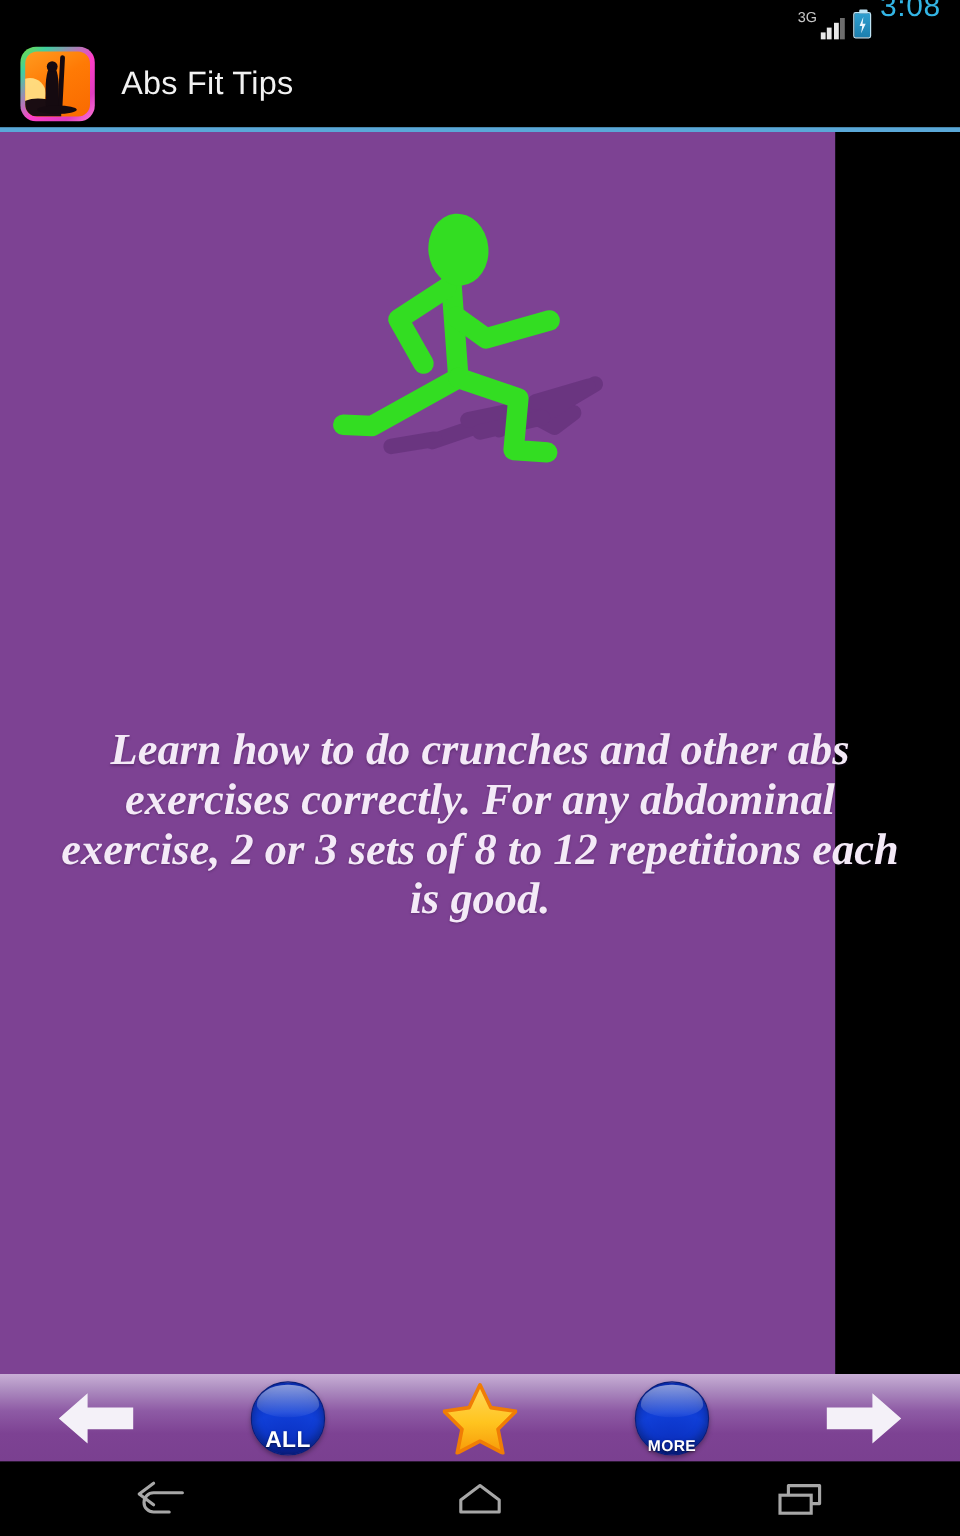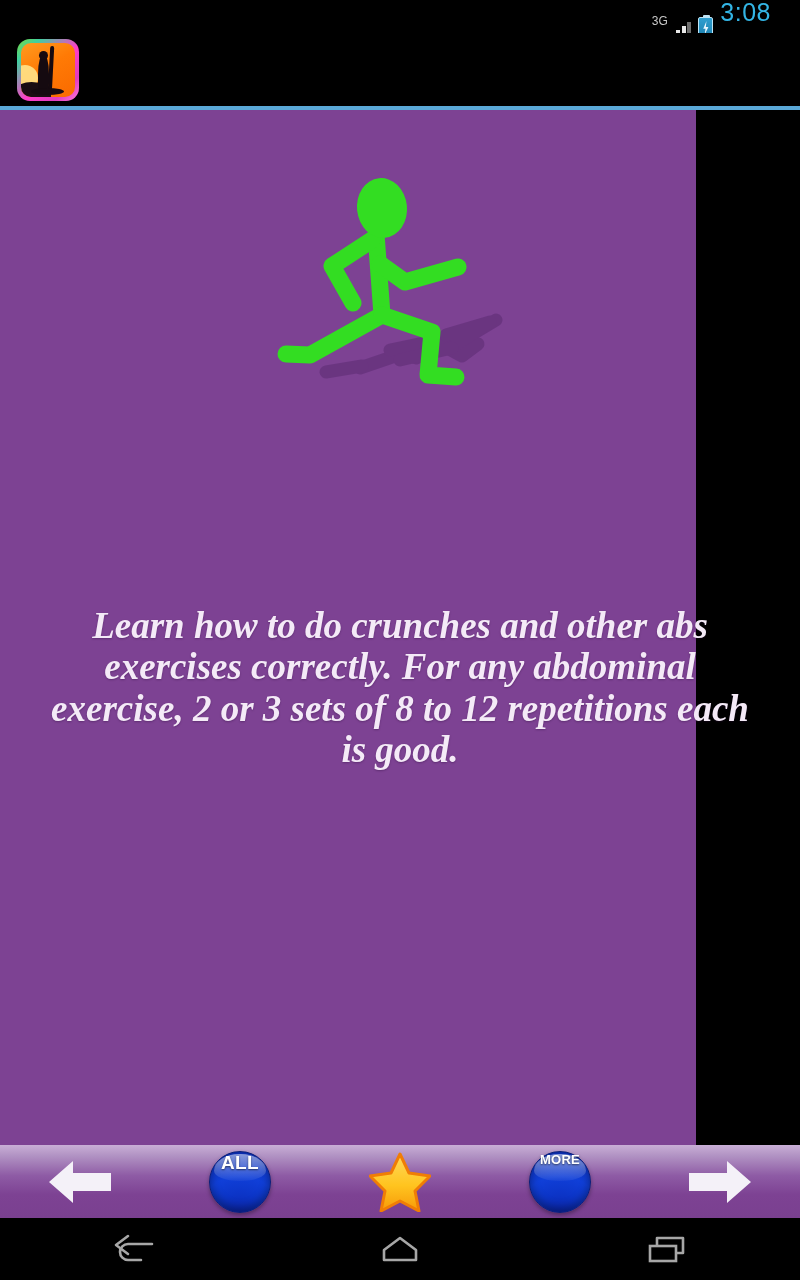--- a/index.html
+++ b/index.html
@@ -7,22 +7,22 @@
     width:800px; height:1280px;
     background:#000;
     font-family:"Liberation Sans", sans-serif;
     overflow:hidden;
   }
   #screen { position:relative; width:800px; height:1280px; background:#000; }
 
   
   .statusbar {
     position:absolute; left:0; top:0; width:800px; height:33px;
-    background:#000; display:flex; align-items:flex-start; justify-content:flex-end;
-    padding-right:29px;
+    background:#000; display:flex; align-items:flex-end; justify-content:flex-end;
+    padding-right:16px;
   }
   .sb-group { display:flex; align-items:flex-end; gap:7px; }
   .net-label { color:#c9c9c9; font-size:12px; line-height:1; margin-bottom:13px; margin-right:-4px; }
   .sig-bars { display:flex; align-items:flex-end; gap:1.5px; height:22px; }
   .sig-bars i { display:block; width:4px; background:#9a9a9a; }
   .sig-bars i.b1 { height:6px; }
   .sig-bars i.b2 { height:10px; }
   .sig-bars i.b3 { height:14px; }
   .sig-bars i.b4 { height:18px; background:#6d6d6d; }
   .sig-bars i.on { background:#e8e8e8; }
@@ -110,21 +110,21 @@
   }
   .tb-cell { flex:1; display:flex; align-items:center; justify-content:center; height:100%; }
 
   .arrow-ico { width:66px; height:46px; display:block; }
 
   .round-btn {
     position:relative; width:62px; height:62px; border-radius:50%;
     background:radial-gradient(circle at 50% 118%,#0b1f9e 0%,#0c35c8 38%,#103fd8 60%,#0a2aa8 100%);
     border:1px solid #0a1f7a;
     box-shadow:0 2px 4px rgba(0,0,0,.35), inset 0 -4px 8px rgba(0,0,0,.35);
-    display:flex; align-items:flex-start; justify-content:center;
+    display:flex; align-items:flex-end; justify-content:center;
   }
   .round-btn:before {
     content:""; position:absolute; left:7%; top:4%; width:86%; height:46%;
     border-radius:50% 50% 50% 50%/ 62% 62% 38% 38%;
     background:linear-gradient(180deg,rgba(255,255,255,.52),rgba(255,255,255,.04));
     pointer-events:none;
   }
   .round-btn span {
     position:relative; z-index:2; color:#fff; font-weight:bold;
     font-size:19px; letter-spacing:.3px;
@@ -167,20 +167,21 @@
     <div class="app-icon">
       <div class="inner">
         <span class="sun"></span>
         <span class="hill"></span>
         <span class="board"></span>
         <span class="body"></span>
         <span class="head"></span>
         <span class="base"></span>
       </div>
     </div>
+    <div class="app-title">Abs Fit Tips</div>
   </div>
   <div class="ab-divider"></div>
 
   <div class="content">
 
     <div class="figure-wrap">
       <svg width="320" height="230" viewBox="0 0 320 230">
 
         <g stroke="#6a3580" stroke-width="13" stroke-linecap="round" stroke-linejoin="round" fill="none" opacity="0.95">
           <path d="M120 198 L196 172 L222 186 L238 174"></path>

